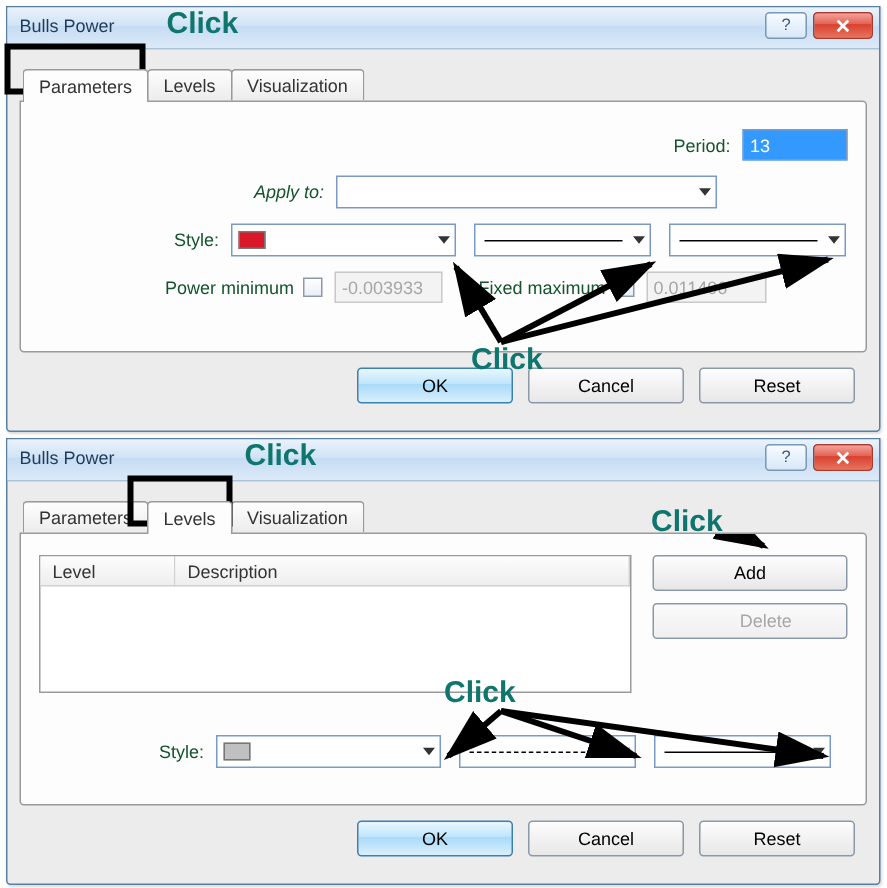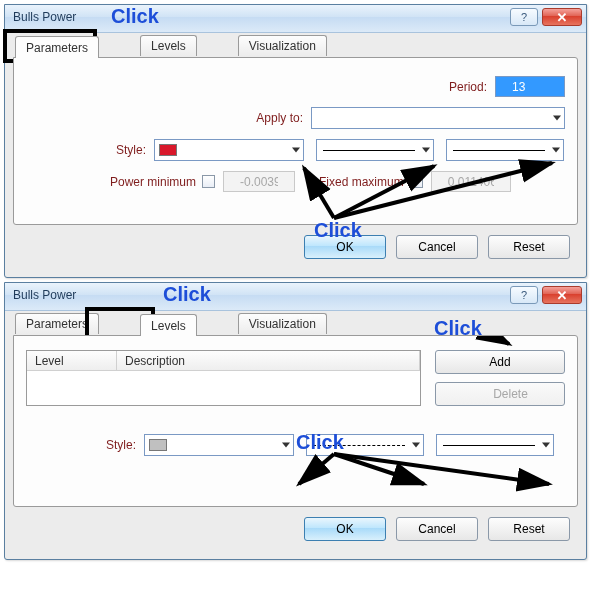--- a/index.html
+++ b/index.html
@@ -46,21 +46,21 @@
   .tbar-btn.close {
     background: linear-gradient(#f5a19a,#e06152 45%,#d9402e 46%,#e7745f);
     border-color: #a93b2c;
     color: #fff;
     width: 40px;
     font-weight: bold;
     font-size: 13px;
   }
   .dlg-body { padding: 2px 8px 8px 8px; position: relative; }
 
-  .tabs { display: flex; align-items: flex-start; margin-top: 0; margin-left: 2px; gap: 42px; }
+  .tabs { display: flex; align-items: flex-end; margin-top: 10px; margin-left: 2px; }
   .tab {
     border: 1px solid #9a9a9a;
     border-bottom: none;
     background: linear-gradient(#fdfdfd,#ececec);
     padding: 3px 10px;
     font-size: 12px;
     color: #333;
     margin-right: -1px;
     border-radius: 3px 3px 0 0;
     position: relative;
@@ -73,27 +73,27 @@
   }
   .panel {
     border: 1px solid #9a9a9a;
     background: #fdfdfd;
     border-radius: 0 3px 3px 3px;
     padding: 14px 12px 14px 12px;
     position: relative;
   }
 
   .row { display: flex; align-items: center; margin-bottom: 10px; }
-  .lbl { color: #7f1d1d; text-align: right; margin-right: 8px; }
+  .lbl { color: #14532d; text-align: right; margin-right: 8px; }
 
   .input {
     border: 1px solid #7a99c4;
     background: #fff;
     height: 21px;
-    padding: 0 16px;
+    padding: 0 4px;
     font: inherit;
     color: #333;
   }
   .input.sel { background: #3399ff; color: #fff; }
 
   .combo {
     border: 1px solid #7a99c4;
     background: #fff;
     height: 22px;
     display: flex; align-items: center;
@@ -115,56 +115,56 @@
     width: 13px; height: 13px;
     border: 1px solid #8a98a8;
     background: linear-gradient(#fff,#e9eef6);
     display: inline-block; vertical-align: middle;
   }
   .disabled { color: #a7a7a7; }
   .input[disabled] { background: #f3f3f3; color: #a7a7a7; border-color: #c9c9c9; }
 
   .footer { display: flex; justify-content: flex-end; gap: 10px; padding: 10px 8px 10px 8px; }
   .btn {
-    width: 82px; height: 24px;
+    width: 104px; height: 24px;
     border: 1px solid #8a98a8;
     border-radius: 3px;
     background: linear-gradient(#fdfdfd,#e7e7e7);
     text-align: center;
     line-height: 22px;
   }
   .btn.default {
     border-color: #3c7fb1;
     background: linear-gradient(#eaf6fd,#bee6fd 45%,#a8daf9 46%,#d9f0fc);
   }
   .btn.disabled { color: #a7a7a7; background: linear-gradient(#fafafa,#f0f0f0); }
 
   
   .listbox {
     border: 1px solid #9a9a9a;
     background: #fff;
-    height: 56px;
+    height: 92px;
     display: flex; flex-direction: column;
   }
   .lh { display: flex; }
   .lhcell {
     border-right: 1px solid #d0d0d0;
     border-bottom: 1px solid #d0d0d0;
     background: linear-gradient(#fdfdfd,#eee);
     height: 20px; line-height: 20px;
     padding: 0 8px; font-size: 12px;
     color: #333;
   }
   .sidecol { display: flex; flex-direction: column; gap: 8px; }
 
   
   .ann {
     position: absolute;
     font: 700 20px/1 Arial, sans-serif;
-    color: #1d4ed8;
+    color: #0f766e;
     pointer-events: none;
   }
   .hbox { position: absolute; border: 4px solid #000; pointer-events: none; }
   svg.overlay { position: absolute; left: 0; top: 0; pointer-events: none; }
 </style>
 </head>
 <body>
 
 <div class="dialog">
   <div class="titlebar">
@@ -188,21 +188,21 @@
     <div class="hbox" style="left:-2px; top:-4px; width:94px; height:34px;"></div>
     <span class="ann" style="left:106px; top:-27px;">Click</span>
 
     <div class="panel" style="min-height:168px;">
 
       <div class="row" style="justify-content:flex-end; margin-top:4px;">
         <span class="lbl">Period:</span>
         <input class="input sel" style="width: 70px;" value="13">
       </div>
 
-      <div class="row" style="justify-content:flex-end;">
+      <div class="row" style="justify-content:flex-start;font-style:italic;">
         <span class="lbl" style="width:190px;">Apply to:</span>
         <div class="combo" style="width:254px;">
           <span class="arrow"></span>
         </div>
       </div>
 
       <div class="row">
         <span class="lbl" style="width:120px;">Style:</span>
         <div class="combo" style="width:150px;">
           <span class="swatch" style="background:#d9182a;"></span>

